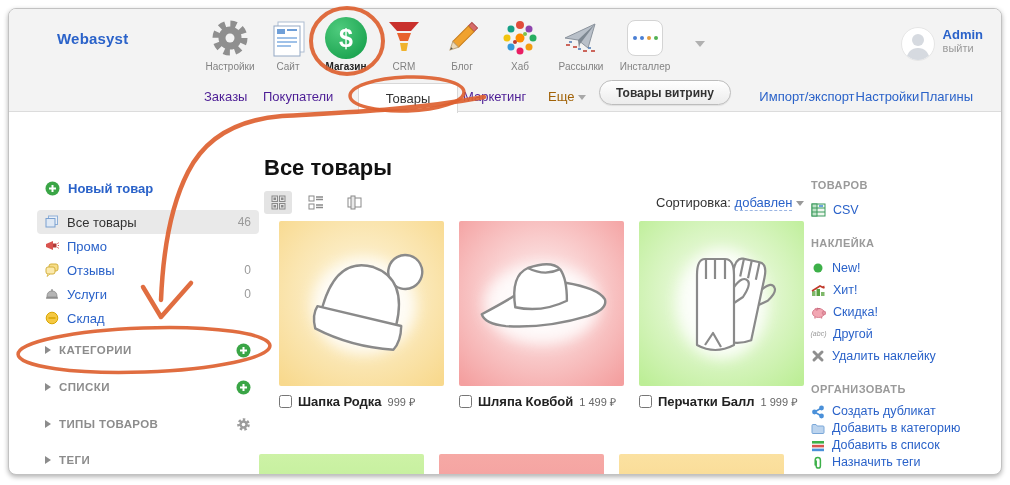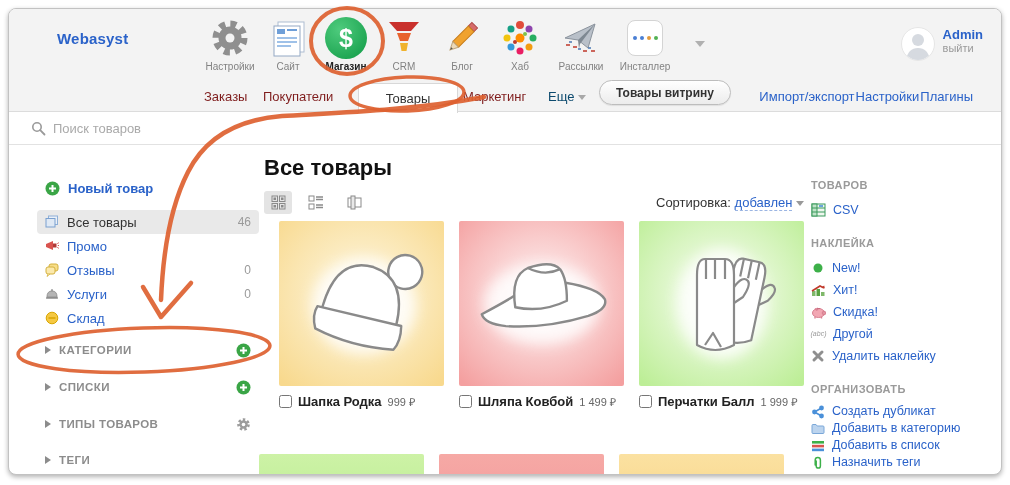--- a/index.html
+++ b/index.html
@@ -33,22 +33,22 @@
   .hdr-caret { position:absolute; left:686px; top:32px; width:0; height:0;
                border-left:5px solid transparent; border-right:5px solid transparent;
                border-top:6px solid #b0b0b0; }
   .user { position:absolute; right:18px; top:18px; display:flex; align-items:flex-start; gap:8px; }
   .avatar { width:34px; height:34px; border-radius:50%; background:#fff; overflow:hidden;
             border:1px solid #e6e6e6; }
   .user-name { font-size:13px; font-weight:bold; color:#2a62c9; line-height:15px; }
   .user-logout { font-size:11px; color:#9a9a9a; cursor:pointer; }
 
   
-  .tab-link { position:absolute; font-size:13px; color:#7f1d1d; cursor:pointer; top:80px; white-space:nowrap; }
-  .tab-muted { color:#0c4a6e;text-align:right; }
+  .tab-link { position:absolute; font-size:13px; color:#4c1d95; cursor:pointer; top:80px; white-space:nowrap; }
+  .tab-muted { color:#a16207;text-align:right; }
   .tab-caret { display:inline-block; width:0; height:0; border-left:4px solid transparent;
                border-right:4px solid transparent; border-top:5px solid #a8a8a8;
                margin-left:4px; vertical-align:middle; }
   .tab-active { position:absolute; left:349px; top:74px; width:100px; height:30px;
                 background:#fff; border:1px solid #d8d8d8; border-bottom:none;
                 border-radius:4px 4px 0 0; display:flex; align-items:center; justify-content:center;
                 font-size:13px; color:#333; cursor:pointer; z-index:3; }
   .storefront-btn { position:absolute; left:590px; top:71px; height:25px; padding:0 16px;
                     background:linear-gradient(#ffffff,#ececec); border:1px solid #bdbdbd;
                     border-radius:13px; font-size:12px; font-weight:bold; color:#333;
@@ -249,27 +249,20 @@
     <span class="tab-link" style="left:454px">Маркетинг</span>
     <span class="tab-link tab-muted" style="left:539px"><span>Еще</span><span class="tab-caret"></span></span>
     <div class="storefront-btn">Товары витрину</div>
     <div class="tabs-right">
       <span>Импорт/экспорт</span>
       <span>Настройки</span>
       <span>Плагины</span>
     </div>
   </div>
 
-  <div class="search-row">
-    <svg width="15" height="15" viewBox="0 0 15 15">
-      <circle cx="6" cy="6" r="4.2" fill="none" stroke="#9a9a9a" stroke-width="1.6"></circle>
-      <line x1="9.2" y1="9.2" x2="13.5" y2="13.5" stroke="#9a9a9a" stroke-width="1.8" stroke-linecap="round"></line>
-    </svg>
-    <input type="text" placeholder="Поиск товаров" style="">
-  </div>
 
   <div class="side">
     <div class="new-product">
       <svg class="ic" width="15" height="15" viewBox="0 0 15 15">
         <circle cx="7.5" cy="7.5" r="7" fill="#3aa546"></circle>
         <path d="M7.5,4 v7 M4,7.5 h7" stroke="#fff" stroke-width="2"></path>
       </svg>
       <span>Новый товар</span>
     </div>
 

